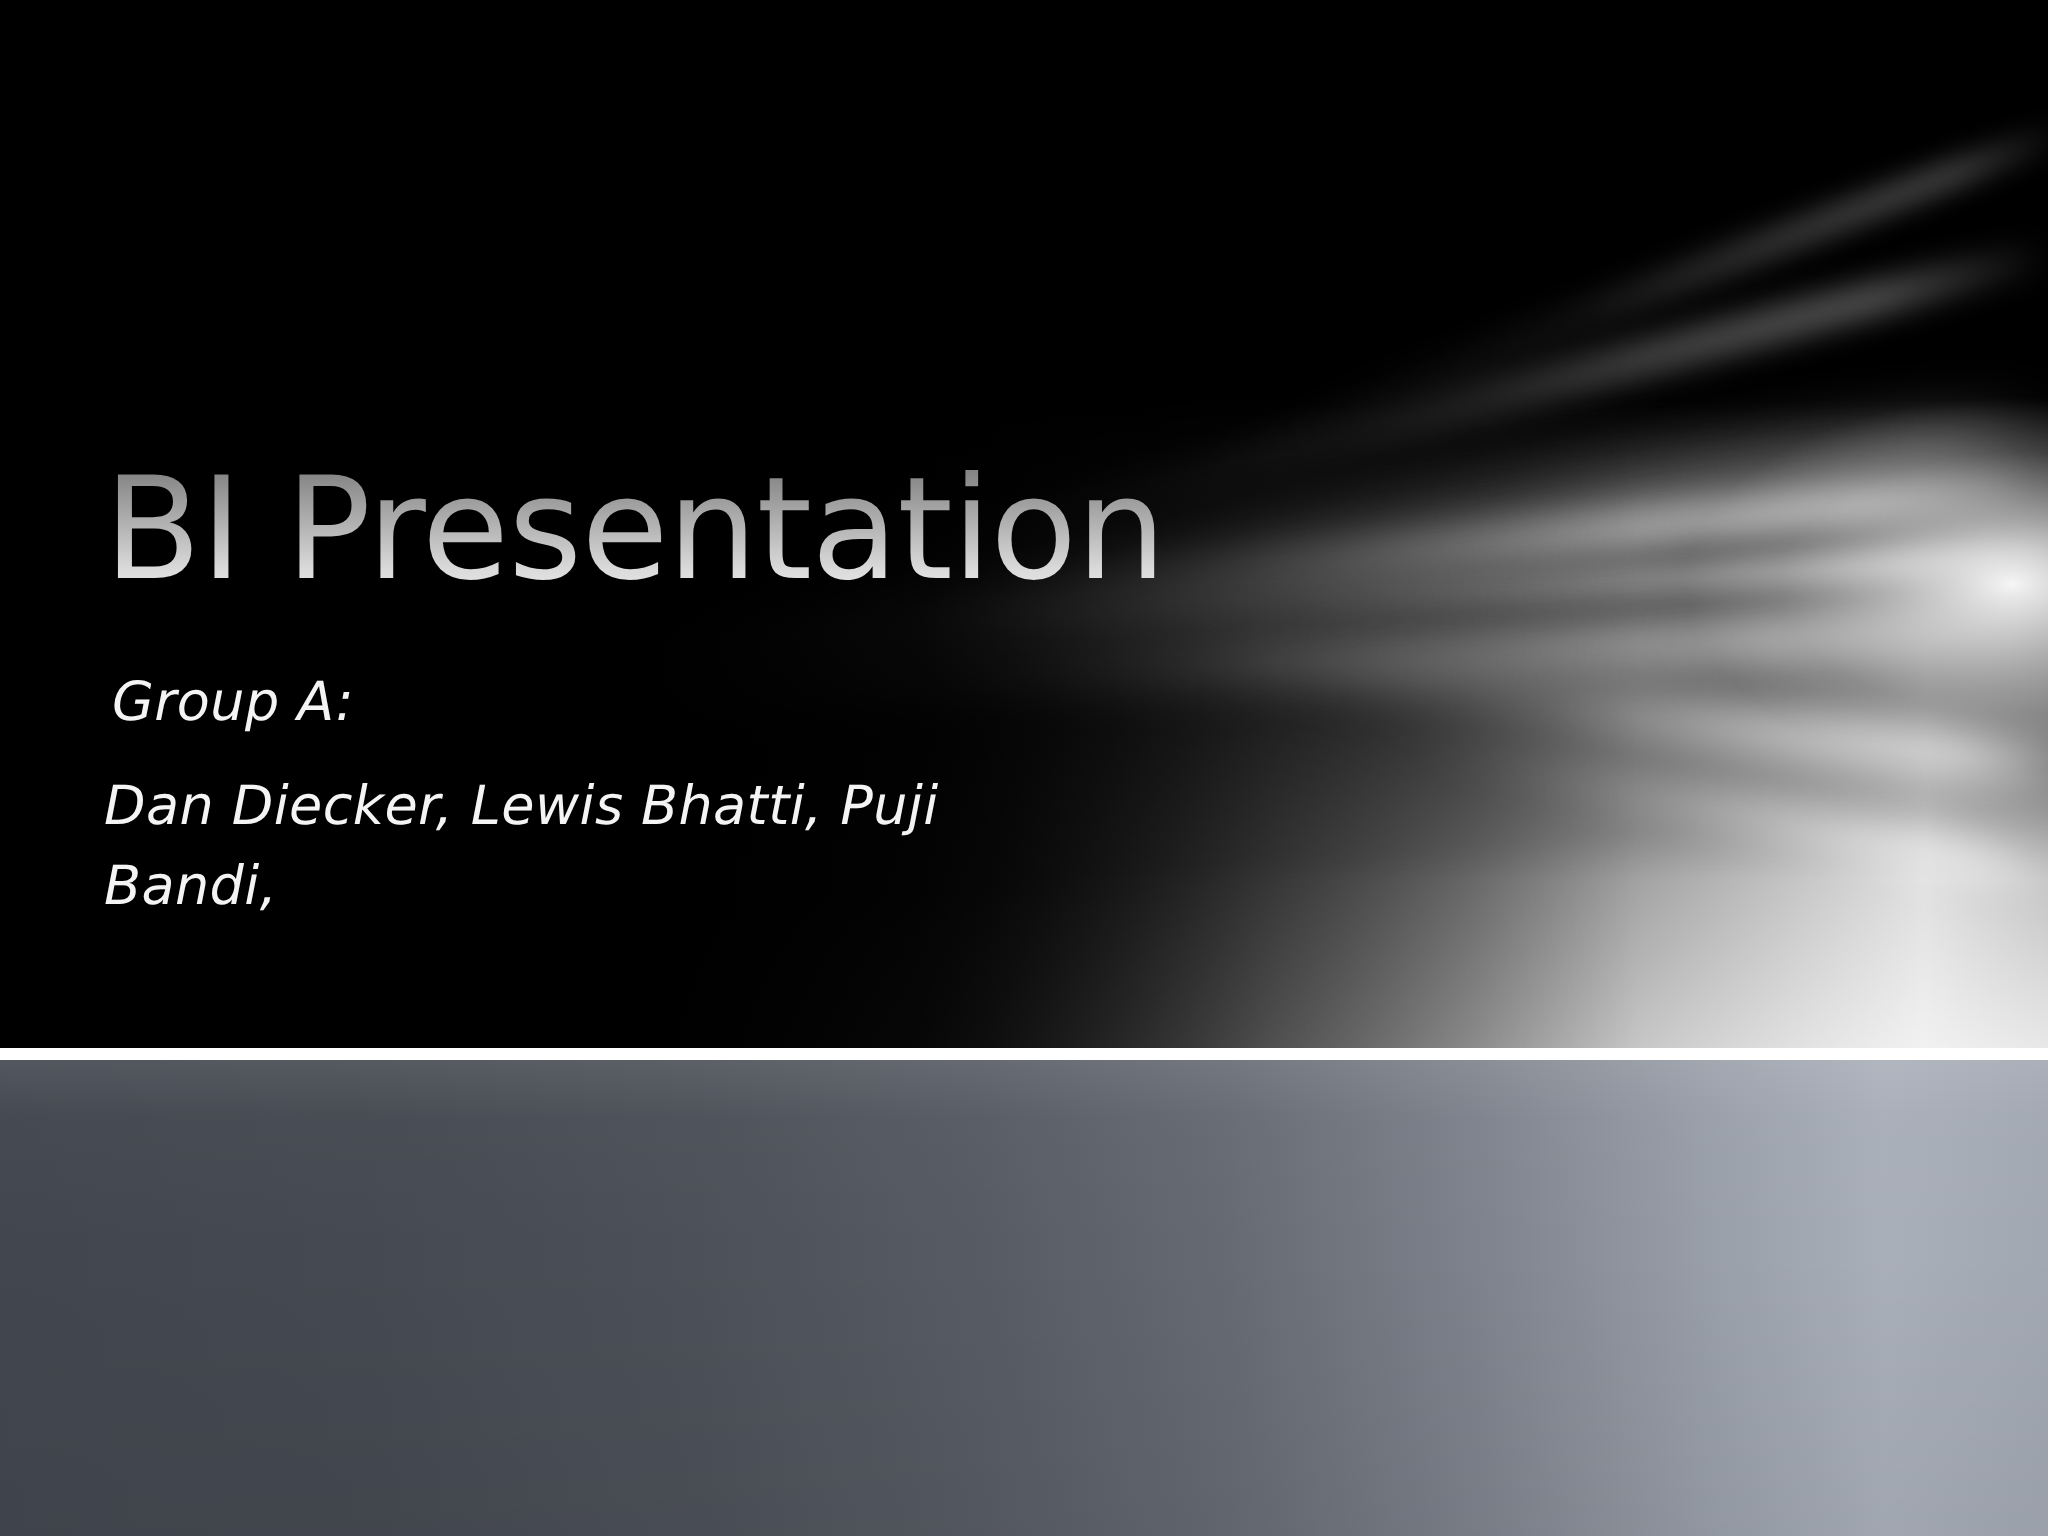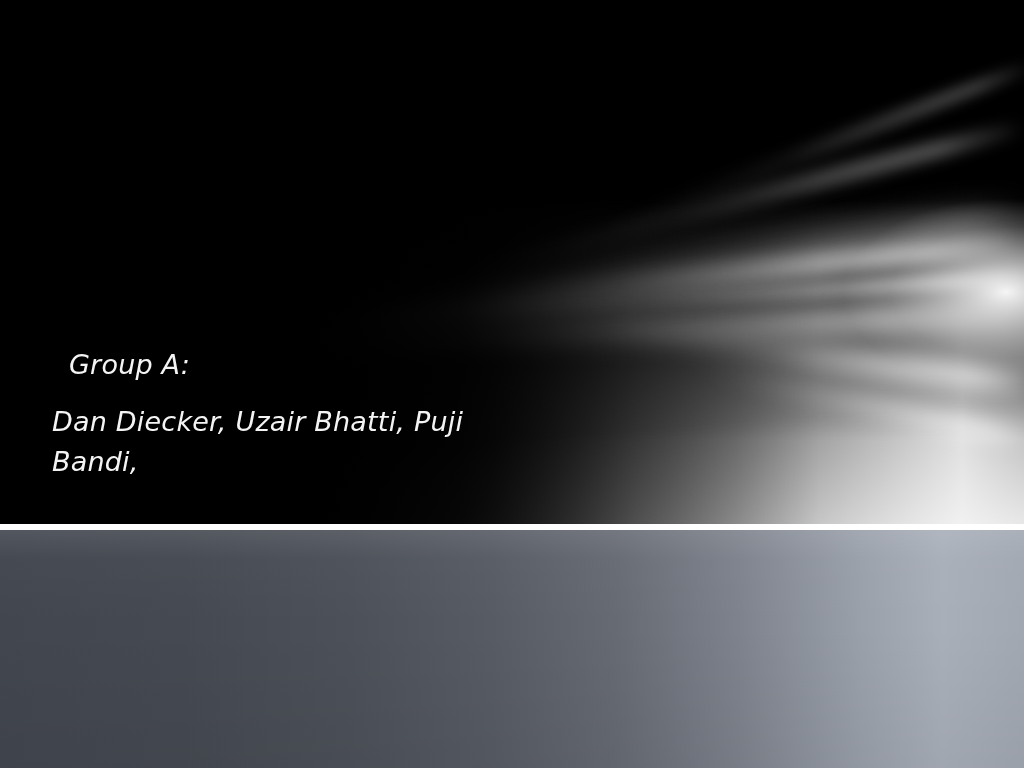--- a/index.html
+++ b/index.html
@@ -229,21 +229,21 @@
   }
 
   .subtitle-group {
     position: absolute;
     left: 52px;
     top: 328px;
     width: 620px;
   }
 
   .subtitle-line {
-    margin: 17px;
+    margin: 4px;
     font-family: "DejaVu Sans", sans-serif;
     font-style: italic;
     font-weight: 400;
     font-size: 27px;
     line-height: 40px;
     color: #f4f4f4;
     letter-spacing: 0.2px;
   }
 
   .subtitle-names {
@@ -267,24 +267,25 @@
     <div class="ray ray-b"></div>
     <div class="ray ray-e"></div>
     <div class="ray ray-f"></div>
 
     <div class="floor-sweep"></div>
     <div class="layer wedge-lower"></div>
     <div class="layer shade-left"></div>
     <div class="layer glow-core"></div>
   </div>
 
+  <h1 class="slide-title">BI Presentation</h1>
 
   <div class="subtitle-group">
     <p class="subtitle-line">Group A:</p>
-    <p class="subtitle-line subtitle-names">Dan Diecker, Uzair Bhatti, Puji Bandi,</p>
+    <p class="subtitle-line subtitle-names">Dan Diecker, Lewis Bhatti, Puji Bandi,</p>
   </div>
 
   <div class="divider"></div>
 
   <div class="footer-band">
     <div class="footer-sheen"></div>
   </div>
 
 </div>
 

